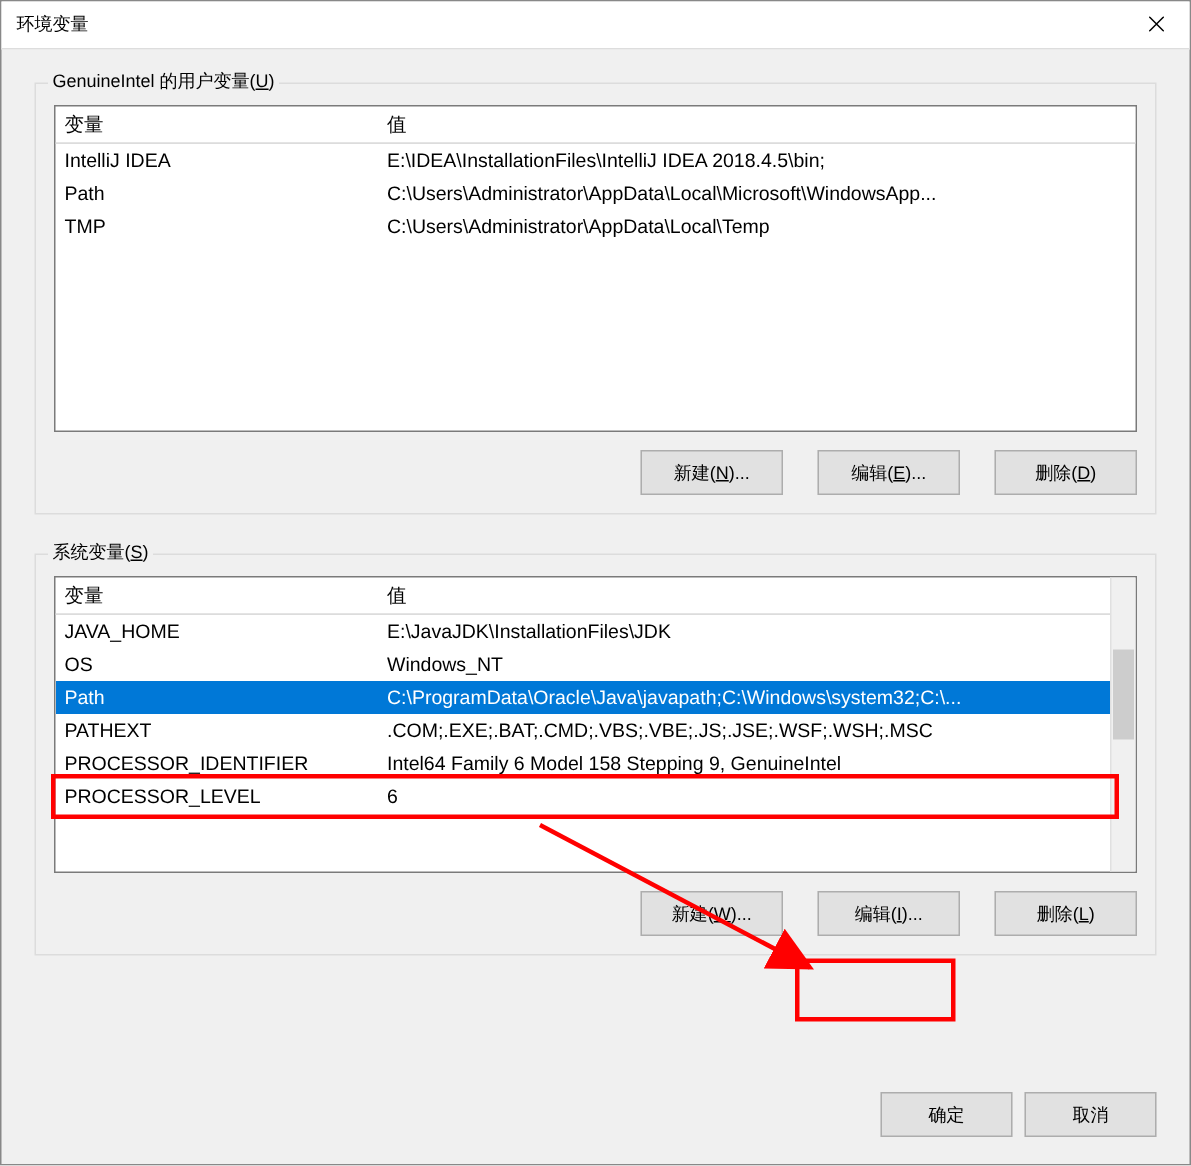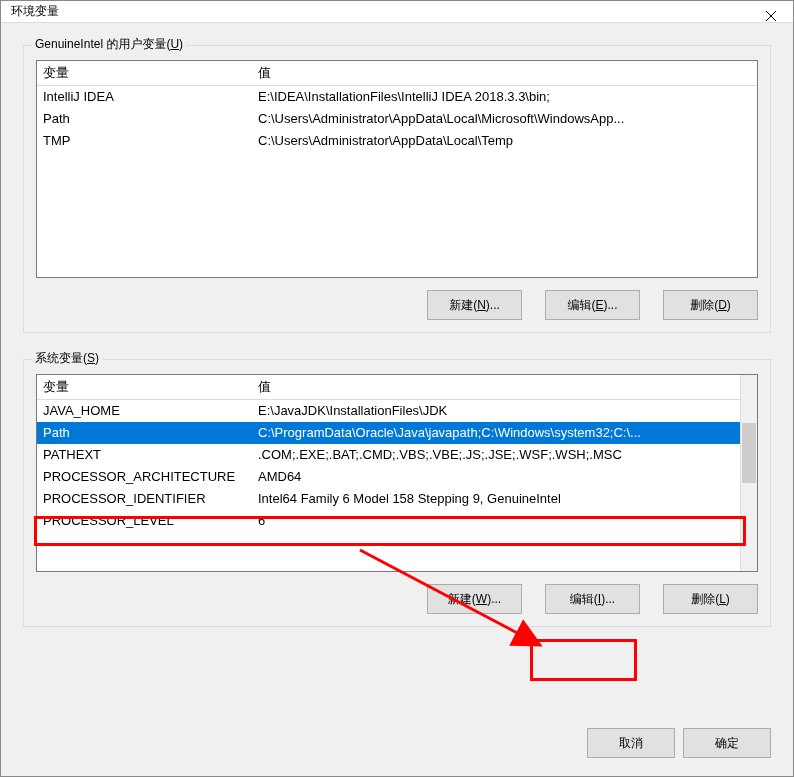--- a/index.html
+++ b/index.html
@@ -14,21 +14,21 @@
 }
 .dialog {
   width: 794px;
   height: 777px;
   border: 1px solid #888;
   background: #f0f0f0;
   display: flex;
   flex-direction: column;
 }
 .titlebar {
-  height: 22px;
+  height: 32px;
   background: #fff;
   border-bottom: 1px solid #ddd;
   display: flex;
   align-items: center;
   padding: 0 10px;
   position: relative;
 }
 .titlebar .title-text { font-size: 12px; color: #000; }
 .titlebar .close-btn {
   position: absolute;
@@ -191,21 +191,21 @@
         <table>
           <thead>
             <tr>
               <th class="col-var">变量</th>
               <th class="col-val">值</th>
             </tr>
           </thead>
           <tbody id="user-tbody">
               <tr>
                 <td>IntelliJ IDEA</td>
-                <td>E:\IDEA\InstallationFiles\IntelliJ IDEA 2018.3.3\bin;</td>
+                <td>E:\IDEA\InstallationFiles\IntelliJ IDEA 2018.4.5\bin;</td>
               </tr>
               <tr>
                 <td>Path</td>
                 <td>C:\Users\Administrator\AppData\Local\Microsoft\WindowsApp...</td>
               </tr>
               <tr>
                 <td>TMP</td>
                 <td>C:\Users\Administrator\AppData\Local\Temp</td>
               </tr>
             </tbody>
@@ -235,31 +235,31 @@
               <tr>
                 <th class="col-var">变量</th>
                 <th class="col-val">值</th>
               </tr>
             </thead>
             <tbody id="sys-tbody">
                 <tr>
                   <td>JAVA_HOME</td>
                   <td>E:\JavaJDK\InstallationFiles\JDK</td>
                 </tr>
+                <tr>
+                  <td>OS</td>
+                  <td>Windows_NT</td>
+                </tr>
                 <tr class="sel">
                   <td>Path</td>
                   <td>C:\ProgramData\Oracle\Java\javapath;C:\Windows\system32;C:\...</td>
                 </tr>
                 <tr>
                   <td>PATHEXT</td>
                   <td>.COM;.EXE;.BAT;.CMD;.VBS;.VBE;.JS;.JSE;.WSF;.WSH;.MSC</td>
-                </tr>
-                <tr>
-                  <td>PROCESSOR_ARCHITECTURE</td>
-                  <td>AMD64</td>
                 </tr>
                 <tr>
                   <td>PROCESSOR_IDENTIFIER</td>
                   <td>Intel64 Family 6 Model 158 Stepping 9, GenuineIntel</td>
                 </tr>
                 <tr>
                   <td>PROCESSOR_LEVEL</td>
                   <td>6</td>
                 </tr>
               </tbody>
@@ -278,22 +278,22 @@
         </button>
         <button class="btn">
           <span>删除(</span><span class="underline">L</span><span>)</span>
         </button>
       </div>
     </div>
 
   </div>
 
   <div class="footer">
+    <button class="btn">确定</button>
     <button class="btn">取消</button>
-    <button class="btn">确定</button>
   </div>
 
 </div>
 
 <div class="annot-box1"></div>
 <div class="annot-box2"></div>
 <svg class="annot-arrow" viewBox="0 0 240 130">
   <defs>
     <marker id="ah" markerWidth="12" markerHeight="12" refX="9" refY="5" orient="auto">
       <path d="M0,0 L10,5 L0,10 Z" fill="#ff0000"></path>

